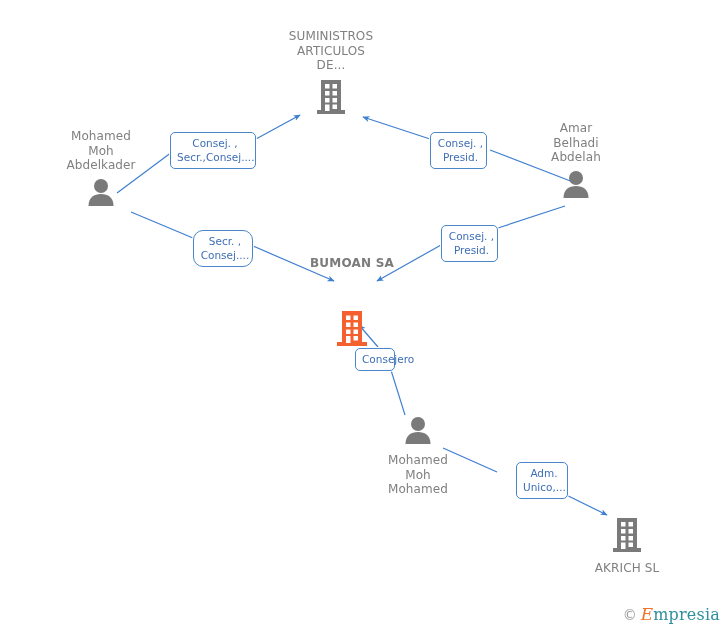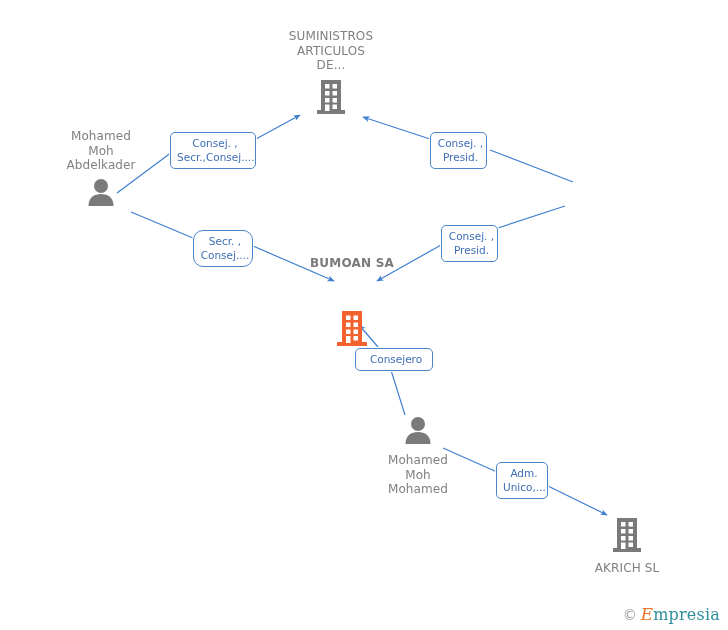--- a/index.html
+++ b/index.html
@@ -164,20 +164,31 @@
 Moh
 Abdelkader</div>
     <span class="node-icon">
       <svg width="30" height="30" viewBox="0 0 30 30">
         <circle cx="15" cy="9" r="7" fill="#7a7a7a"></circle>
         <path d="M 2.5 29 C 2.5 20.5 8 17 15 17 C 22 17 27.5 20.5 27.5 29 Z" fill="#7a7a7a"></path>
       </svg>
     </span>
   </div>
 
+  <div class="node label-top" style="left:576px; top:121px;">
+    <div class="node-label">Amar
+Belhadi
+Abdelah</div>
+    <span class="node-icon">
+      <svg width="30" height="30" viewBox="0 0 30 30">
+        <circle cx="15" cy="9" r="7" fill="#7a7a7a"></circle>
+        <path d="M 2.5 29 C 2.5 20.5 8 17 15 17 C 22 17 27.5 20.5 27.5 29 Z" fill="#7a7a7a"></path>
+      </svg>
+    </span>
+  </div>
 
   <div class="node label-top" style="left:352px; top:256px;gap:33px;">
     <div class="node-label bold">BUMOAN SA</div>
     <span class="node-icon">
       <svg width="34" height="40" viewBox="0 0 34 40">
         <rect x="7" y="3" width="20" height="32" fill="#f4612f"></rect>
         <rect x="2" y="34" width="30" height="4" fill="#f4612f"></rect>
         <g fill="#ffffff">
           <rect x="11" y="7.5" width="4.5" height="4.5"></rect>
           <rect x="18.5" y="7.5" width="4.5" height="4.5"></rect>
@@ -229,23 +240,23 @@
 
   <div class="rel-label" style="left:430px; top:132px; width:57px;">Consej. ,
 Presid.</div>
 
   <div class="rel-label" style="left:193px; top:230px; width:60px;border-radius:10px;">Secr. ,
 Consej....</div>
 
   <div class="rel-label" style="left:441px; top:225px; width:57px;">Consej. ,
 Presid.</div>
 
-  <div class="rel-label" style="left:355px; top:348px; width:78px;">Consejero</div>
-
-  <div class="rel-label" style="left:496px; top:462px; width:52px;">Adm.
+  <div class="rel-label" style="left:355px; top:348px; width:40px;">Consejero</div>
+
+  <div class="rel-label" style="left:516px; top:462px; width:52px;">Adm.
 Unico,...</div>
 
   <div id="watermark">
     <span class="wm-copy">©</span>
     <span class="wm-e">E</span>
     <span class="wm-rest">mpresia</span>
   </div>
 
 </div>
 

